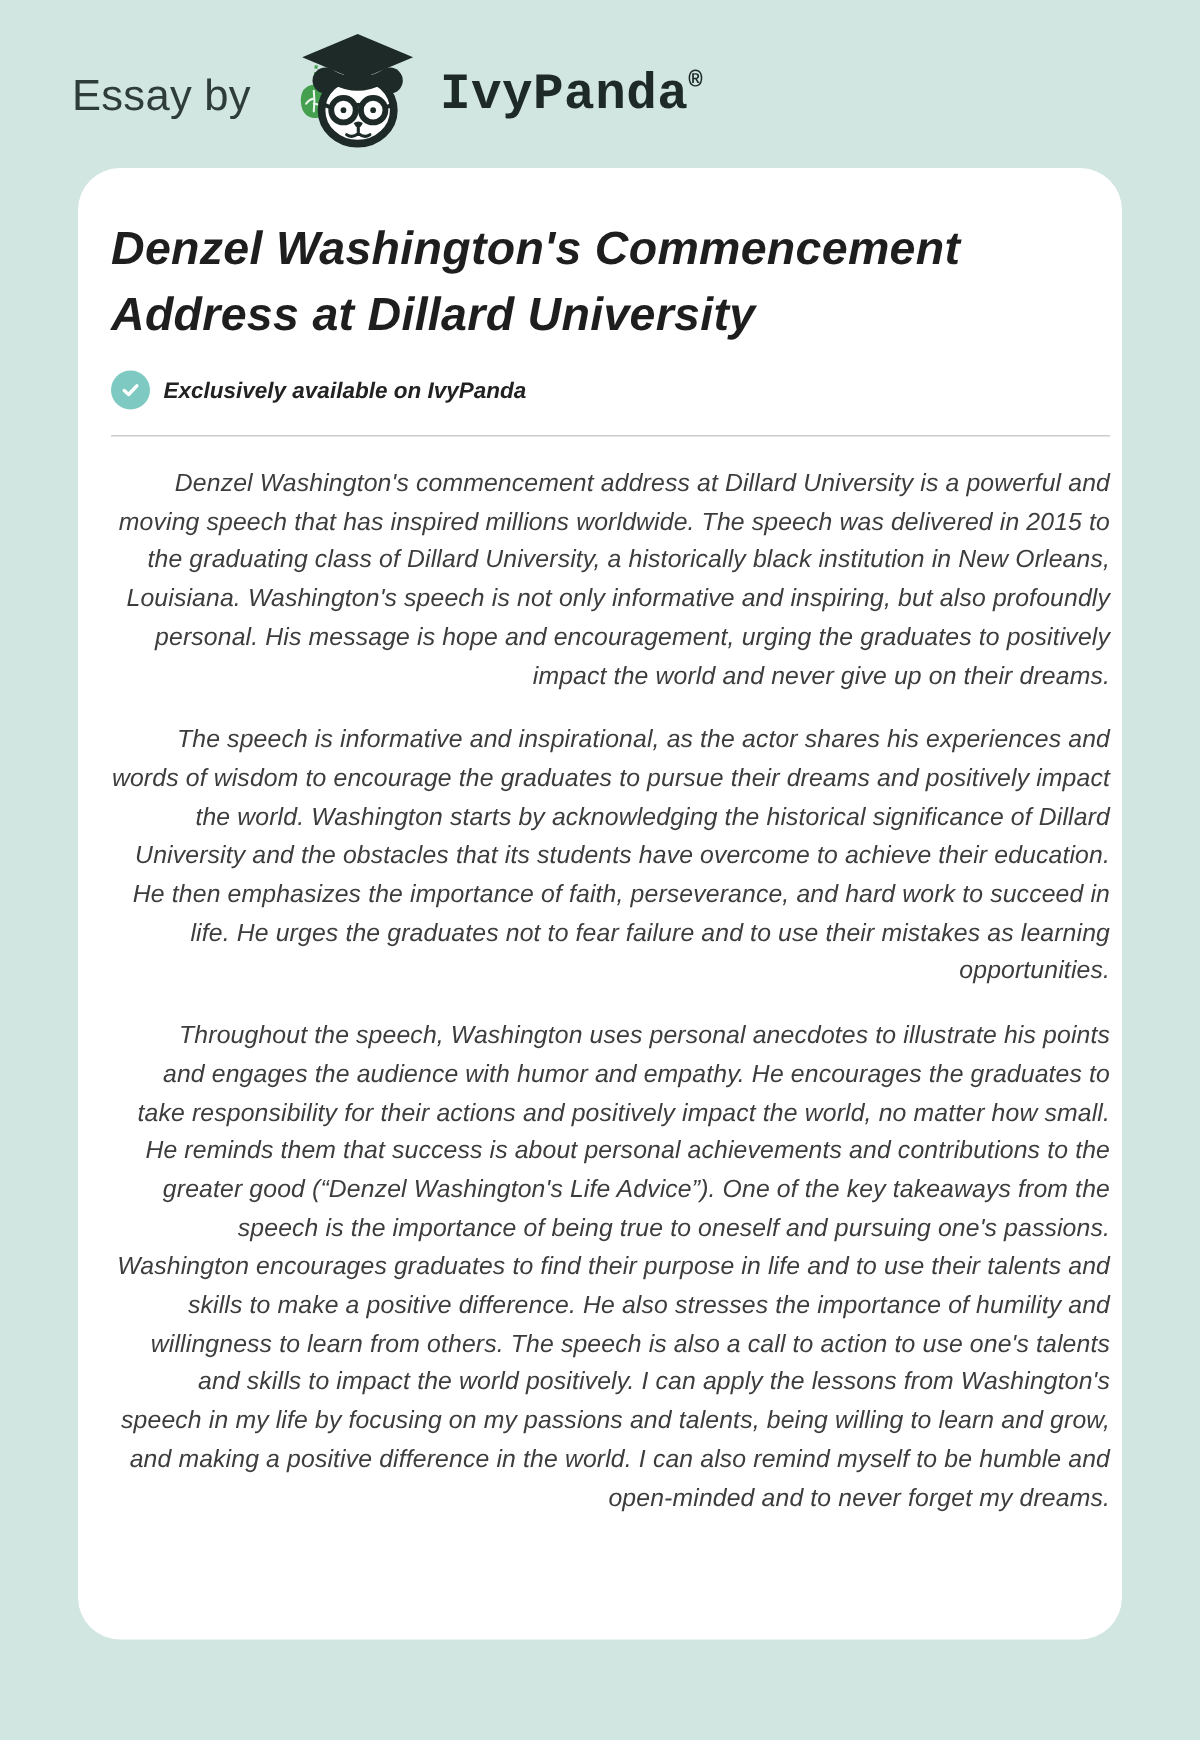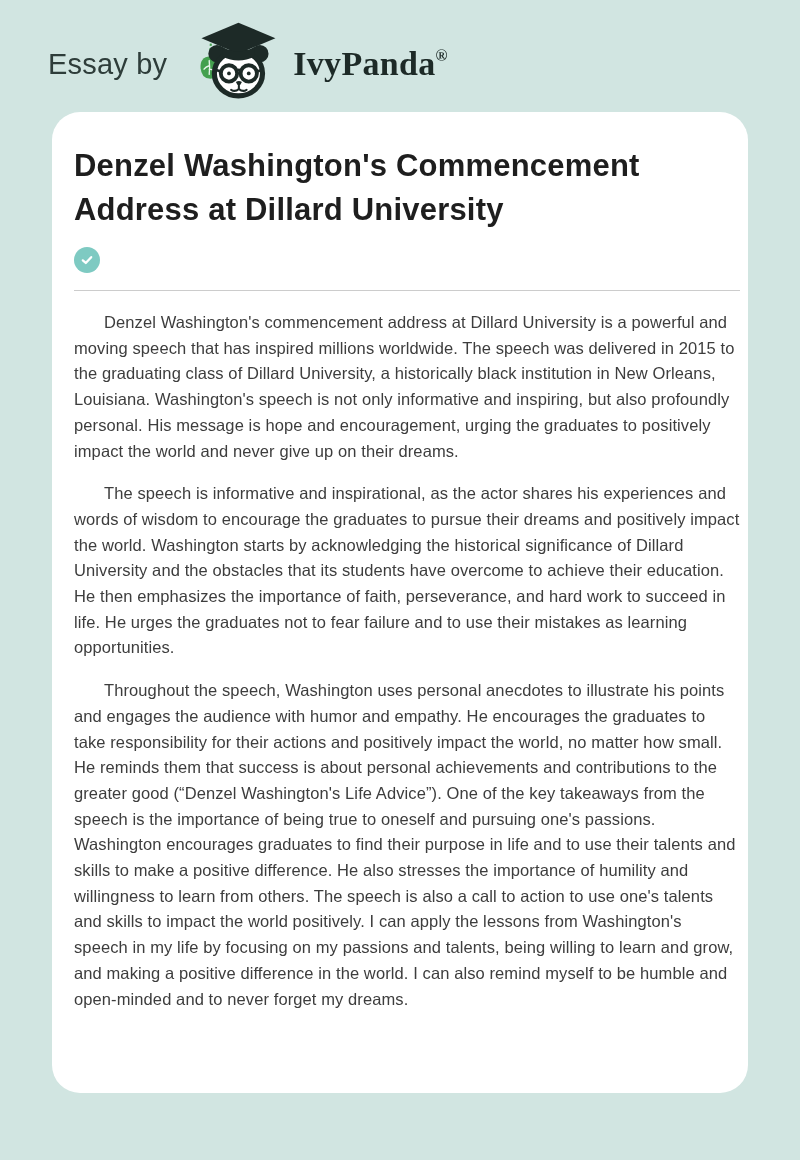--- a/index.html
+++ b/index.html
@@ -27,41 +27,42 @@
     color: #2e3d3a;
     letter-spacing: 0.2px;
   }
   .logo-icon {
     width: 104px;
     height: 86px;
     margin: 0 6px 0 16px;
     flex: 0 0 auto;
   }
   .brand {
-    font-family: Liberation Serif, serif;
+    font-family: Liberation Mono, monospace;
     font-weight: 700;
     font-size: 34px;
     color: #1d2a27;
     letter-spacing: 0.3px;
   }
   .brand sup {
     font-size: 16px;
     vertical-align: 14px;
   }
 
   
   .card {
     margin: 16px 40px 0 52px;
     width: 696px;
     height: 981px;
     box-sizing: border-box;
     background: #ffffff;
     border-radius: 28px;
     padding: 32px 8px 40px 22px;
     overflow: hidden;
+    font-style: italic;
   }
   .article-title {
     margin: 0;
     font-size: 31px;
     line-height: 44px;
     font-weight: 700;
     color: #1e1e1e;
     letter-spacing: 0.2px;
   }
 
@@ -88,20 +89,21 @@
   }
 
   .divider {
     border: none;
     border-top: 1px solid #cccccc;
     margin: 17px 0 0 0;
   }
 
   .essay-body {
     margin-top: 19px;
+    text-align: right;
   }
   .essay-body p {
     margin: 0 0 17px 0;
     font-size: 16.5px;
     line-height: 25.7px;
     color: #3d3d3d;
     text-indent: 30px;
     letter-spacing: 0.1px;
   }
   .essay-body p:last-child {
@@ -148,20 +150,21 @@
 
 <main class="card">
   <h1 class="article-title">Denzel Washington's Commencement Address at Dillard University</h1>
 
   <div class="badge-row">
     <span class="check-badge">
       <svg viewBox="0 0 16 16" width="14" height="14" aria-hidden="true">
         <polyline points="3.2,8.4 6.6,11.4 12.8,4.8" fill="none" stroke="#ffffff" stroke-width="2.6" stroke-linecap="round" stroke-linejoin="round"></polyline>
       </svg>
     </span>
+    <span class="badge-label">Exclusively available on IvyPanda</span>
   </div>
 
   <hr class="divider">
 
   <div class="essay-body">
     <p>Denzel Washington's commencement address at Dillard University is a powerful and moving speech that has inspired millions worldwide. The speech was delivered in 2015 to the graduating class of Dillard University, a historically black institution in New Orleans, Louisiana. Washington's speech is not only informative and inspiring, but also profoundly personal. His message is hope and encouragement, urging the graduates to positively impact the world and never give up on their dreams.</p>
     <p>The speech is informative and inspirational, as the actor shares his experiences and words of wisdom to encourage the graduates to pursue their dreams and positively impact the world. Washington starts by acknowledging the historical significance of Dillard University and the obstacles that its students have overcome to achieve their education. He then emphasizes the importance of faith, perseverance, and hard work to succeed in life. He urges the graduates not to fear failure and to use their mistakes as learning opportunities.</p>
     <p>Throughout the speech, Washington uses personal anecdotes to illustrate his points and engages the audience with humor and empathy. He encourages the graduates to take responsibility for their actions and positively impact the world, no matter how small. He reminds them that success is about personal achievements and contributions to the greater good (“Denzel Washington's Life Advice”). One of the key takeaways from the speech is the importance of being true to oneself and pursuing one's passions. Washington encourages graduates to find their purpose in life and to use their talents and skills to make a positive difference. He also stresses the importance of humility and willingness to learn from others. The speech is also a call to action to use one's talents and skills to impact the world positively. I can apply the lessons from Washington's speech in my life by focusing on my passions and talents, being willing to learn and grow, and making a positive difference in the world. I can also remind myself to be humble and open-minded and to never forget my dreams.</p>
   </div>
 </main>

